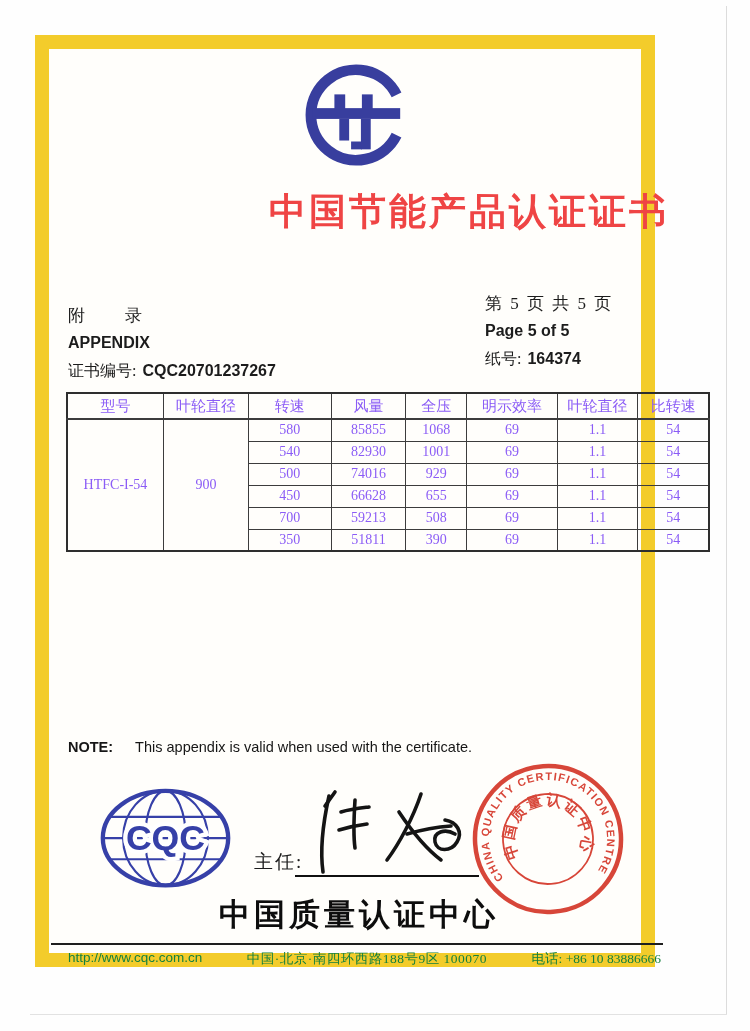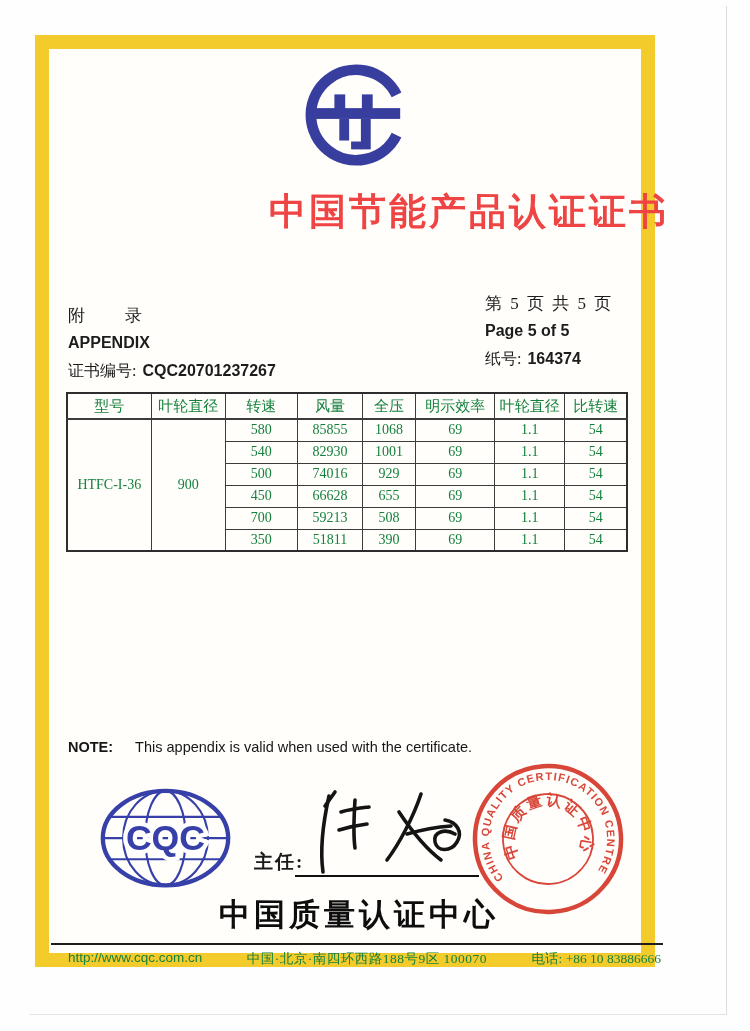--- a/index.html
+++ b/index.html
@@ -28,39 +28,39 @@
   }
 
   .appendix-left { left:19px; top:255px; }
   .appendix-right { left:436px; top:243px; }
   .apx-cn { font-size:17px; letter-spacing:2px; }
   .apx-en { font-family:"Liberation Sans", sans-serif; font-weight:bold; font-size:16px; margin-top:7px; }
   .apx-no { font-size:16px; margin-top:9px; }
   .apx-no .val { font-family:"Liberation Sans", sans-serif; font-weight:bold; margin-left:6px; }
 
   table.spec {
-    left:17px; top:343px; width:562px; table-layout:fixed;
-    border-collapse:collapse; font-size:14px; color:#15803d;
+    left:17px; top:343px; width:644px; table-layout:fixed;
+    border-collapse:collapse; font-size:14px; color:#8b5cf6;
   }
   table.spec th, table.spec td {
     border:1px solid #3c3c3c; text-align:center; vertical-align:middle;
     padding:0; font-weight:normal; overflow:hidden; white-space:nowrap;
   }
   table.spec thead th { height:26px; font-size:15px; border-bottom-width:2px; }
   table.spec { border:2px solid #2e2e2e; }
   table.spec tbody td { height:22px; }
 
   .note { left:19px; top:683px; }
   .note-cn { font-size:16px; letter-spacing:1px; }
   .note-en { font-family:"Liberation Sans", sans-serif; font-size:14.5px; margin-top:7px; color:#161616; }
   .note-en .lbl { font-weight:bold; margin-right:22px; }
 
   .cqc-logo { left:49px; top:737px; width:135px; height:108px; }
 
-  .director { left:205px; top:800px; font-size:19px; font-weight:bold; letter-spacing:2px; }
+  .director { left:205px; top:800px; font-size:19px; font-weight:normal; letter-spacing:2px; }
   .sig-svg { left:246px; top:733px; width:186px; height:96px; }
   .sig-line { left:246px; top:826px; width:184px; height:2px; background:#101010; }
 
   .seal { left:419px; top:710px; width:160px; height:160px; opacity:0.93; transform:rotate(-4deg); }
 
   .org-name {
     left:0; top:845px; width:620px; text-align:center;
     font-family:"Liberation Sans", sans-serif;
     font-weight:bold; font-size:31px; letter-spacing:4px; color:#0d0d0d;
   }
@@ -133,21 +133,21 @@
           <th>转速</th>
           <th>风量</th>
           <th>全压</th>
           <th>明示效率</th>
           <th>叶轮直径</th>
           <th>比转速</th>
         </tr>
       </thead>
       <tbody>
         <tr>
-          <td rowspan="6">HTFC-I-36</td>
+          <td rowspan="6">HTFC-I-54</td>
           <td rowspan="6">900</td>
           <td>580</td>
           <td>85855</td>
           <td>1068</td>
           <td>69</td>
           <td>1.1</td>
           <td>54</td>
         </tr>
         <tr>
           <td>540</td>

